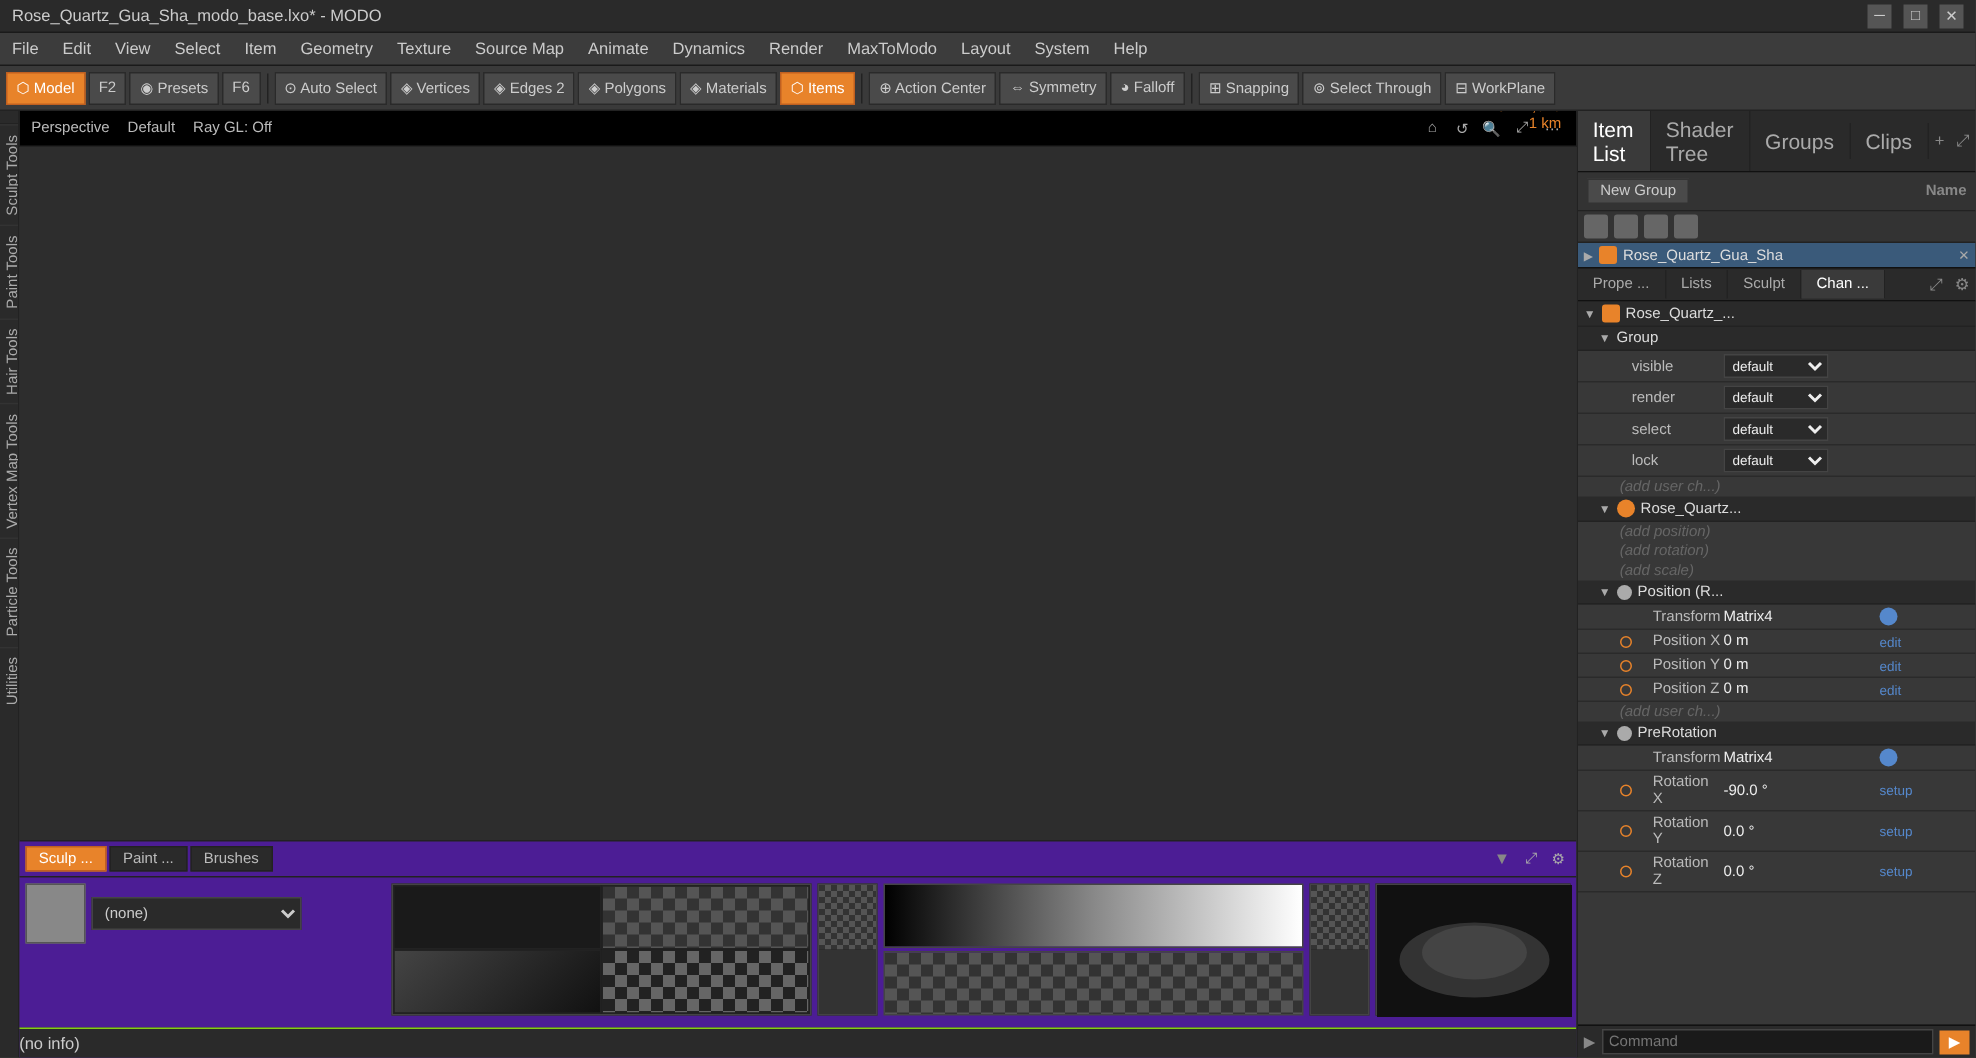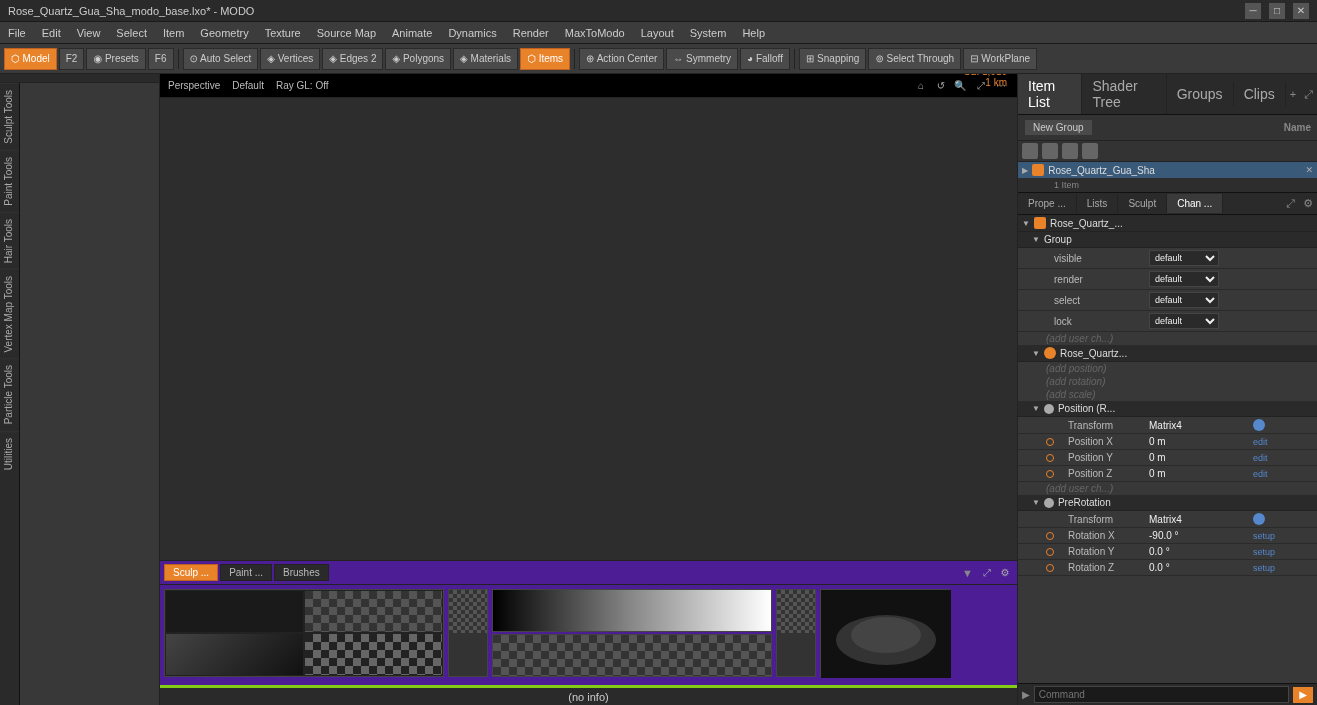--- a/index.html
+++ b/index.html
@@ -50,21 +50,21 @@
     
     #viewport-bottom { background: #4c1d95; border-top: 1px solid #222; }
     #bottom-tabs { height: 24px; display: flex; align-items: center; padding: 0 4px; gap: 2px; border-bottom: 1px solid #222; }
     .bottom-tab { padding: 2px 8px; font-size: 10px; color: #bbb; cursor: pointer; background: #2a2a2a; border: 1px solid #222; }
     .bottom-tab.active { background: #e8832a; color: #fff; border-color: #c06020; }
     #bottom-content { height: 100px; display: flex; padding: 4px; gap: 4px; }
     .color-preview { width: 40px; height: 40px; border: 1px solid #555; }
     #none-select { background: #2a2a2a; border: 1px solid #444; color: #ccc; padding: 2px 4px; font-size: 10px; width: 140px; height: 22px; }
     #bottom-left { display: flex; flex-direction: column; gap: 4px; width: 240px; }
     #color-row { display: flex; gap: 4px; align-items: center; }
-    #status-bar { background: #2a2a2a; height: 20px; display: flex; align-items: center; justify-content: center; border-top: 3px solid #84cc16; }
+    #status-bar { background: #2a2a2a; height: 20px; display: flex; align-items: center; justify-content: flex-start; border-top: 1px solid #84cc16; }
 
     
     #right-panel { width: 300px; background: #383838; border-left: 1px solid #222; display: flex; flex-direction: column; }
     #right-tabs-top { display: flex; align-items: center; background: #2a2a2a; border-bottom: 1px solid #111; }
     .rpanel-tab { padding: 4px 10px; font-size: 14px; color: #aaa; cursor: pointer; border-right: 1px solid #222; }
     .rpanel-tab.active { background: #3a3a3a; color: #fff; }
     #items-header { display: flex; align-items: center; background: #333; padding: 2px 4px; font-size: 10px; color: #aaa; gap: 4px; border-bottom: 1px solid #222; }
     .item-row { display: flex; align-items: center; padding: 2px 4px; gap: 4px; cursor: pointer; }
     .item-row.selected { background: #3a5a7a; }
     .item-name { font-size: 10px; color: #ddd; flex: 1; }
@@ -263,20 +263,28 @@
     <div id="viewport-bottom">
       <div id="bottom-tabs">
         <button class="bottom-tab active">Sculp ...</button>
         <button class="bottom-tab">Paint ...</button>
         <button class="bottom-tab">Brushes</button>
         <span style="margin-left:auto; color:#888; cursor:pointer; padding: 0 4px;">▼</span>
         <button class="vp-ctrl-btn">⤢</button>
         <button class="vp-ctrl-btn">⚙</button>
       </div>
       <div id="bottom-content">
+        <div id="bottom-left">
+          <div id="color-row">
+            <div class="color-preview" style="background:#888;"></div>
+            <select id="none-select">
+              <option>(none)</option>
+            </select>
+          </div>
+        </div>
 
         <div style="display:flex; gap:4px;">
           <div style="width:280px; height:88px; background:#1a1a1a; border:1px solid #444; display:flex; flex-direction:column;">
             <div style="height:44px; display:flex;">
               <div style="flex:1; background:#1a1a1a; border:1px solid #222;"></div>
               <div style="flex:1; background:repeating-conic-gradient(#555 0% 25%, #333 0% 50%) 0 0/16px 16px; border:1px solid #222;"></div>
             </div>
             <div style="height:44px; display:flex;">
               <div style="flex:1; background:linear-gradient(135deg,#444,#111); border:1px solid #222;"></div>
               <div style="flex:1; background:repeating-conic-gradient(#666 0% 25%, #222 0% 50%) 0 0/16px 16px; border:1px solid #222;"></div>
@@ -335,23 +343,20 @@
       <span style="flex:1;"></span>
     </div>
 
     <div style="background:#2d2d2d;">
       <div class="item-row selected">
         <span class="expand-triangle">▶</span>
         <span style="width:12px;height:12px;background:#e8832a;border-radius:2px;display:inline-block;flex-shrink:0;"></span>
         <span class="item-name">Rose_Quartz_Gua_Sha</span>
         <span style="color:#aaa;font-size:9px;">✕</span>
       </div>
-      <div class="item-row" style="padding-left: 16px;">
-        <span class="item-count">1 Item</span>
-      </div>
     </div>
 
     <div id="props-tabs">
       <span class="props-tab">Prope ...</span>
       <span class="props-tab">Lists</span>
       <span class="props-tab">Sculpt</span>
       <span class="props-tab active">Chan ...</span>
       <span style="margin-left:auto;color:#888;padding:4px;cursor:pointer;">⤢</span>
       <span style="color:#888;padding:4px;cursor:pointer;">⚙</span>
     </div>

